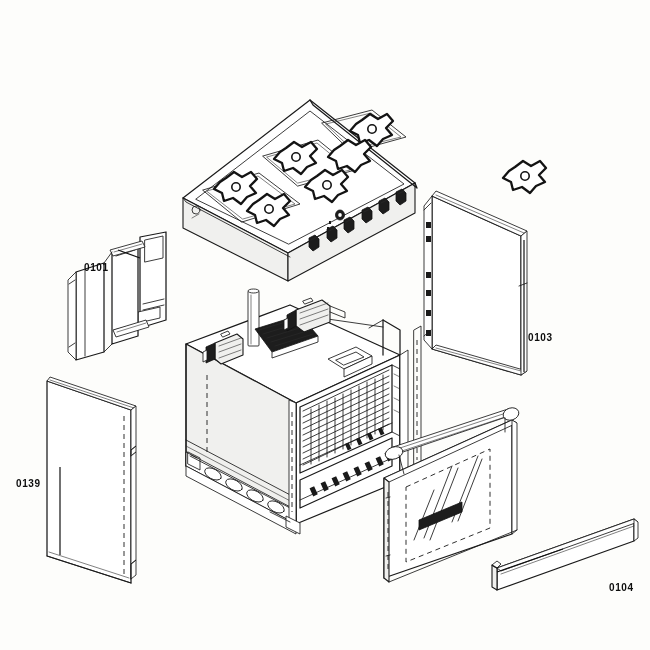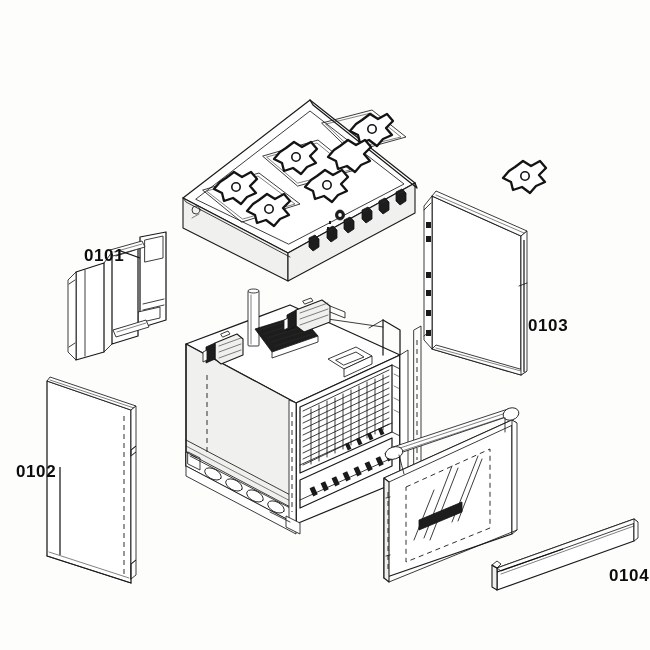--- a/index.html
+++ b/index.html
@@ -84,26 +84,27 @@
     stroke-linecap: butt;
   }
   .leader {
     fill: none;
     stroke: #111111;
     stroke-width: 1.2;
   }
   .callout-label {
     position: absolute;
     font-family: "Liberation Sans", sans-serif;
-    font-size: 17px;
+    font-size: 10px;
     font-weight: bold;
     color: #0d0d0d;
     letter-spacing: 0.6px;
     white-space: nowrap;
     user-select: none;
+    margin-top: 16px;
   }
 </style>
 </head>
 <body>
 
 <div id="diagram-root">
 
   <svg id="diagram-svg" viewBox="0 0 650 650">
 
     <g>
@@ -475,19 +476,19 @@
 
     <path class="leader" d="M118 250 L140 258"></path>
     <path class="leader" d="M60 467 L60 555"></path>
     <path class="leader" d="M524 240 L524 372"></path>
     <path class="leader" d="M497 572 L563 549"></path>
 
   </svg>
 
   <div class="callout-label" style="left:84px; top:246px;">0101</div>
 
-  <div class="callout-label" style="left:16px; top:462px;">0102</div>
+  <div class="callout-label" style="left:16px; top:462px;">0139</div>
 
   <div class="callout-label" style="left:528px; top:316px;text-align:right;">0103</div>
 
   <div class="callout-label" style="left:569px; top:566px;padding-left:40px;">0104</div>
 
 </div>
 
 </body></html>

